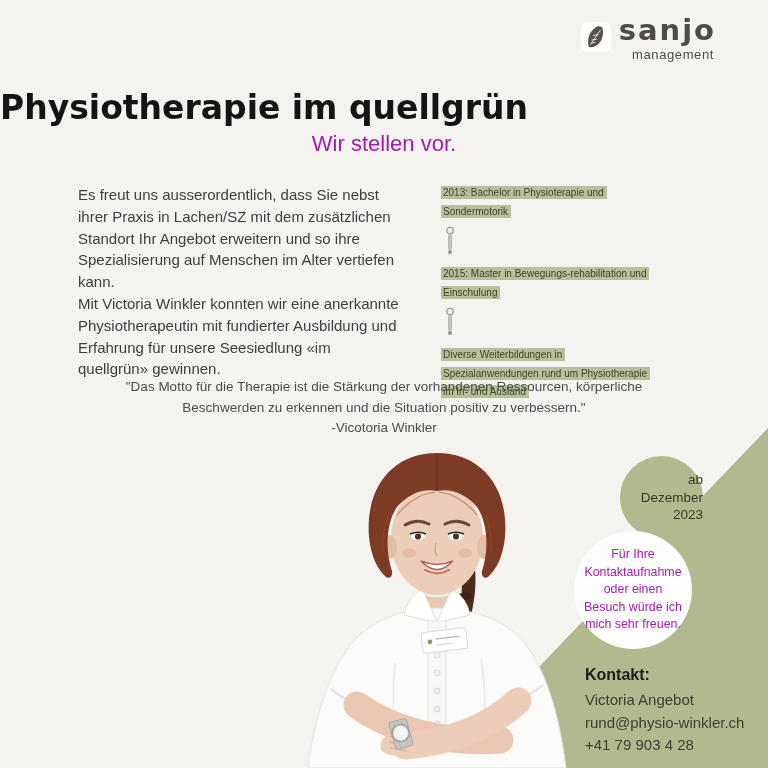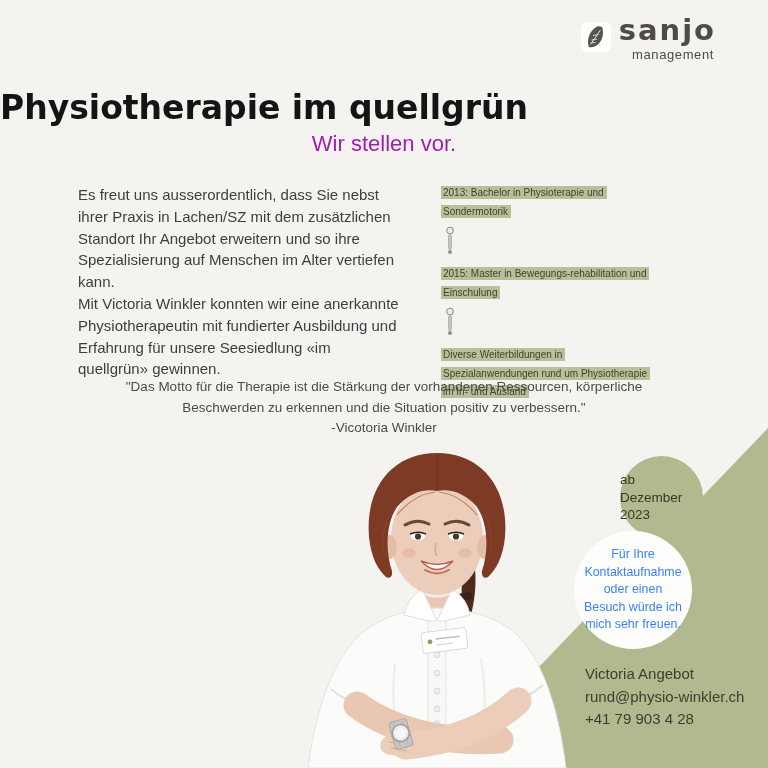--- a/index.html
+++ b/index.html
@@ -38,26 +38,26 @@
   
   .quote{top:377px;left:114px;width:540px;text-align:center;font-size:13.5px;
     line-height:1.52;color:#4b4b4b;z-index:4;}
 
   
   .wedge{left:442px;top:428px;width:326px;height:340px;background:#b1ba8e;
     clip-path:polygon(100% 0,100% 100%,0 100%);z-index:1;}
 
   
   .badge-circle{left:620px;top:456px;width:83px;height:83px;border-radius:50%;
-    background:#b1ba8e;display:flex;flex-direction:column;align-items:flex-start;justify-content:center;
+    background:#b1ba8e;display:flex;flex-direction:column;align-items:flex-end;justify-content:center;
     font-size:13.5px;line-height:1.32;color:#333a27;z-index:3;text-align:center;}
   .bubble-circle{left:574px;top:531px;width:118px;height:118px;border-radius:50%;
     background:#fdfdfb;display:flex;align-items:center;justify-content:center;
     z-index:3;text-align:center;}
-  .bubble-circle .txt{font-size:12.4px;line-height:1.42;color:#3b82f6;padding:10px;}
+  .bubble-circle .txt{font-size:12.4px;line-height:1.42;color:#a21caf;padding:10px;}
 
   
   .contact{left:585px;top:663px;z-index:3;color:#3a3f31;font-size:15px;line-height:1.5;}
   .contact .head{font-weight:bold;font-size:16px;color:#1c1c1c;margin-bottom:2px;}
 
   .portrait{left:295px;top:443px;width:285px;height:325px;z-index:2;}
 </style>
 </head>
 <body>
 
@@ -109,20 +109,21 @@
   <div>ab</div>
   <div>Dezember</div>
   <div>2023</div>
 </div>
 
 <div class="abs bubble-circle">
   <div class="txt">Für Ihre Kontaktaufnahme oder einen Besuch würde ich mich sehr freuen.</div>
 </div>
 
 <div class="abs contact">
+  <div class="head">Kontakt:</div>
   <div>Victoria Angebot</div>
   <div>rund@physio-winkler.ch</div>
   <div>+41 79 903 4 28</div>
 </div>
 
 <svg class="abs portrait" viewBox="0 0 285 325">
 
   <path d="M170,92 C182,112 183,142 177,168 C175,177 166,177 165,168 C169,142 166,114 159,96 Z" fill="#4f2a1c"></path>
   <rect x="163" y="150" width="14" height="7" rx="3" fill="#362219" transform="rotate(-8 170 153)"></rect>
 

